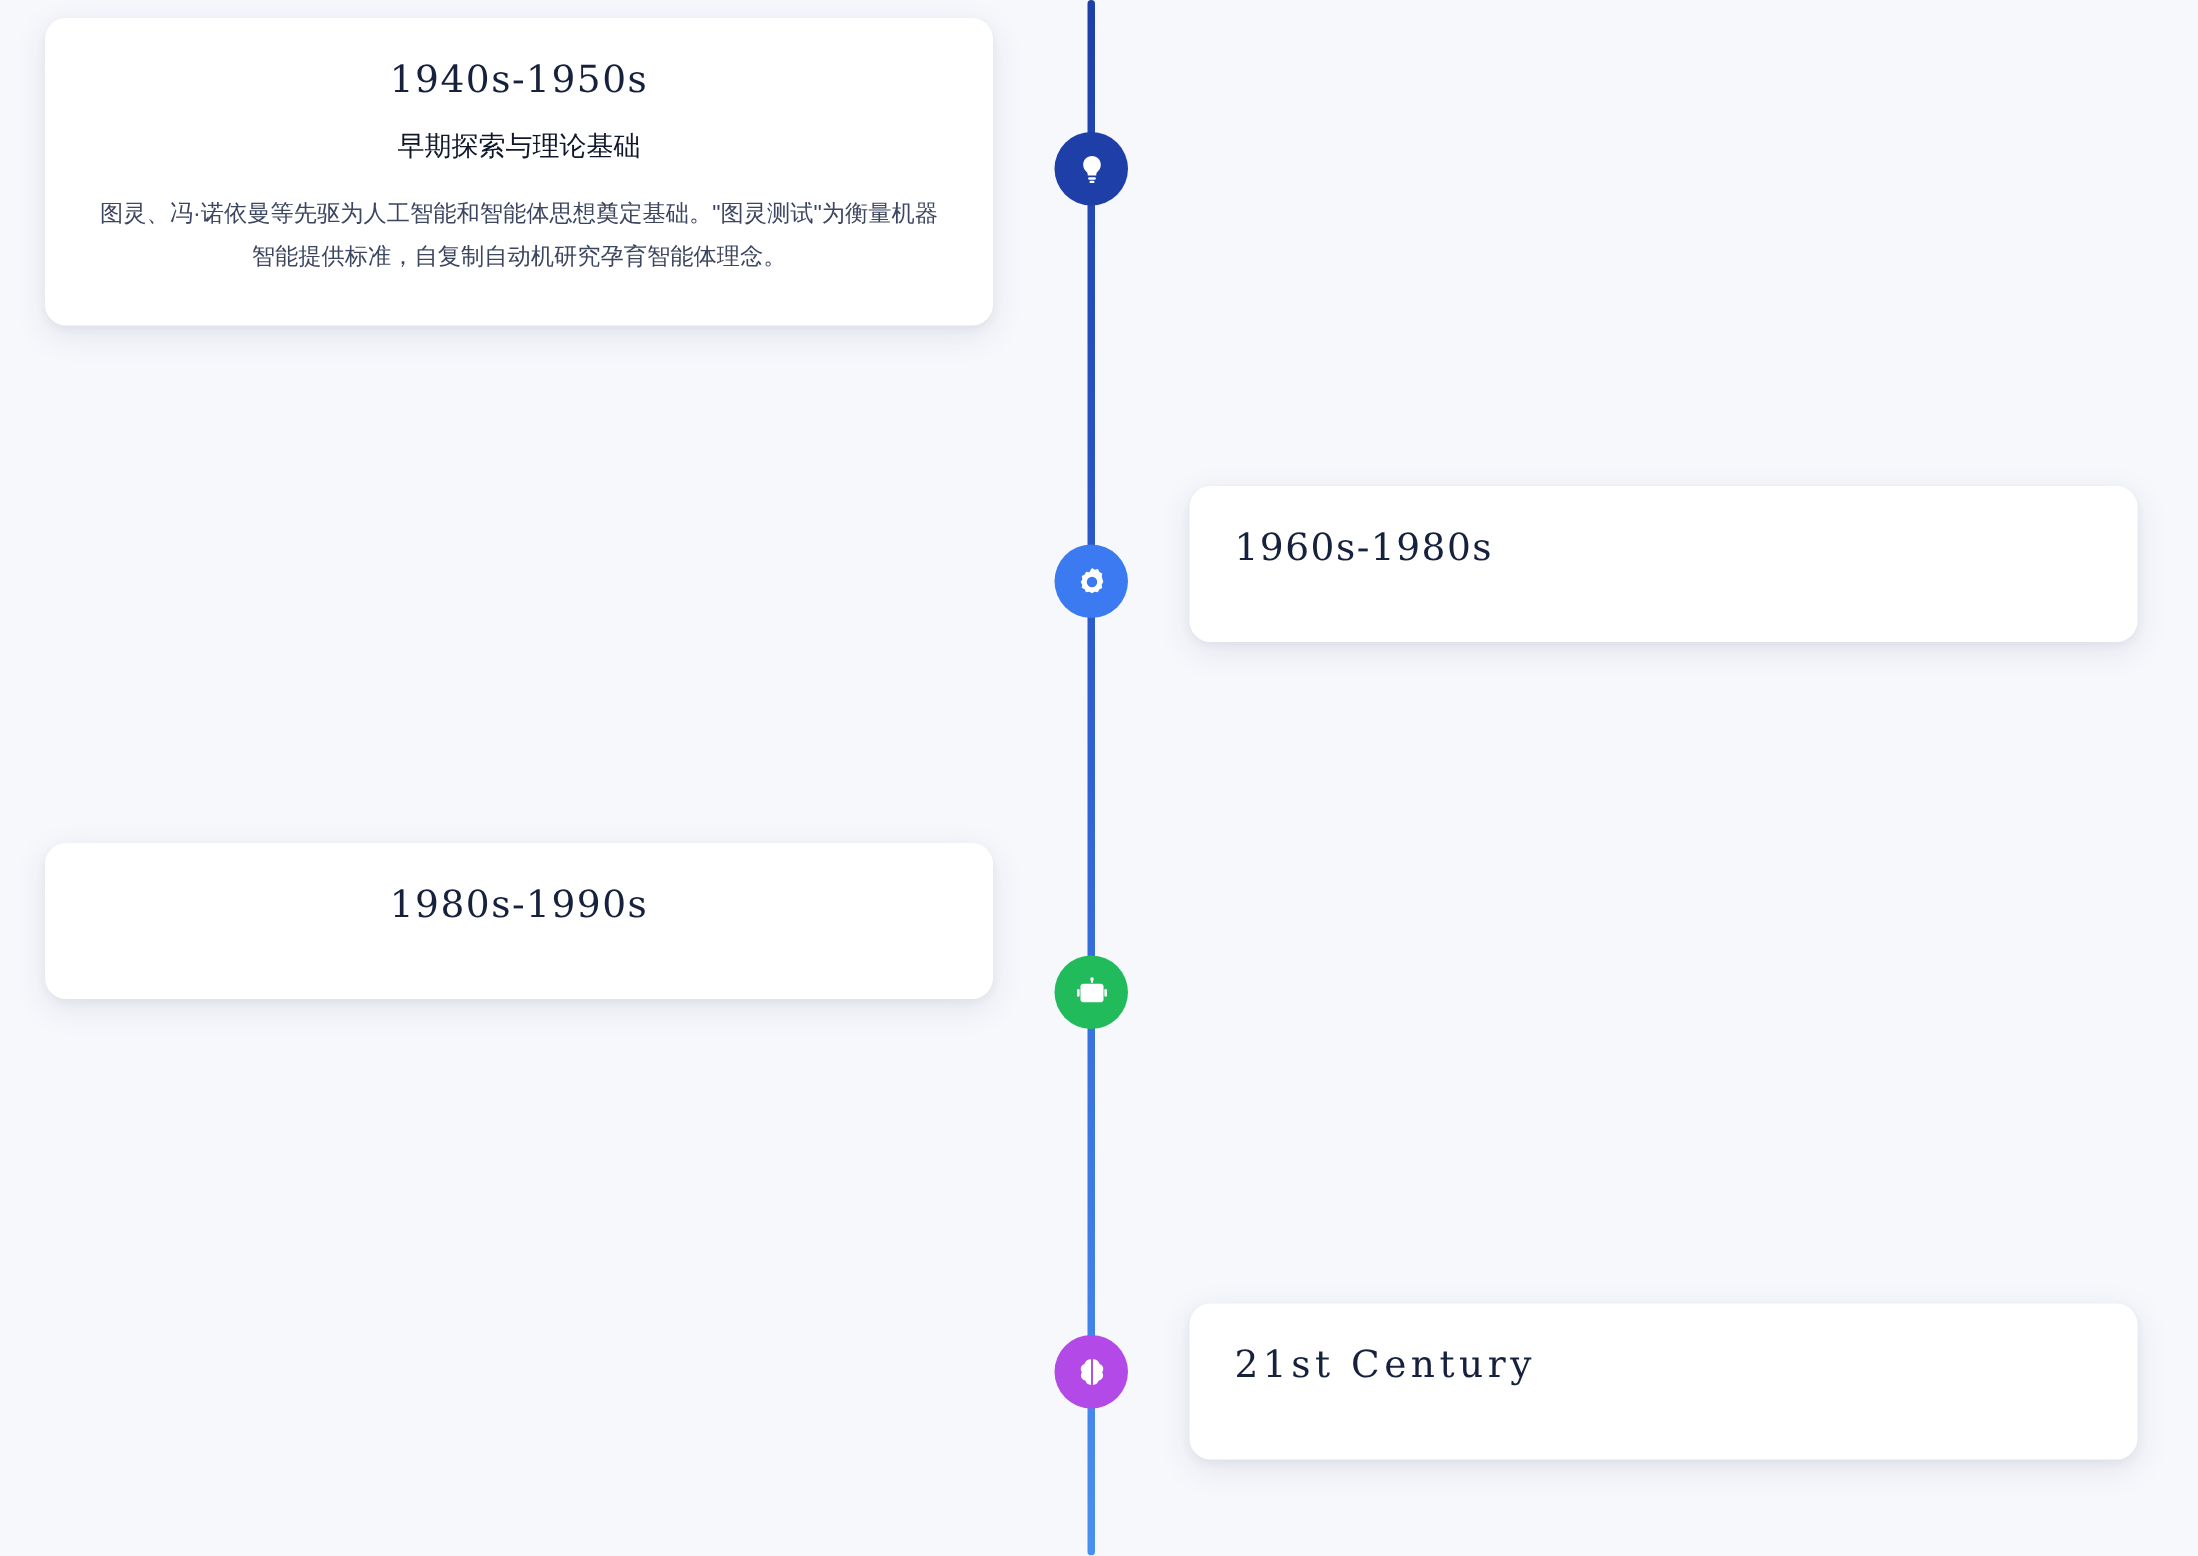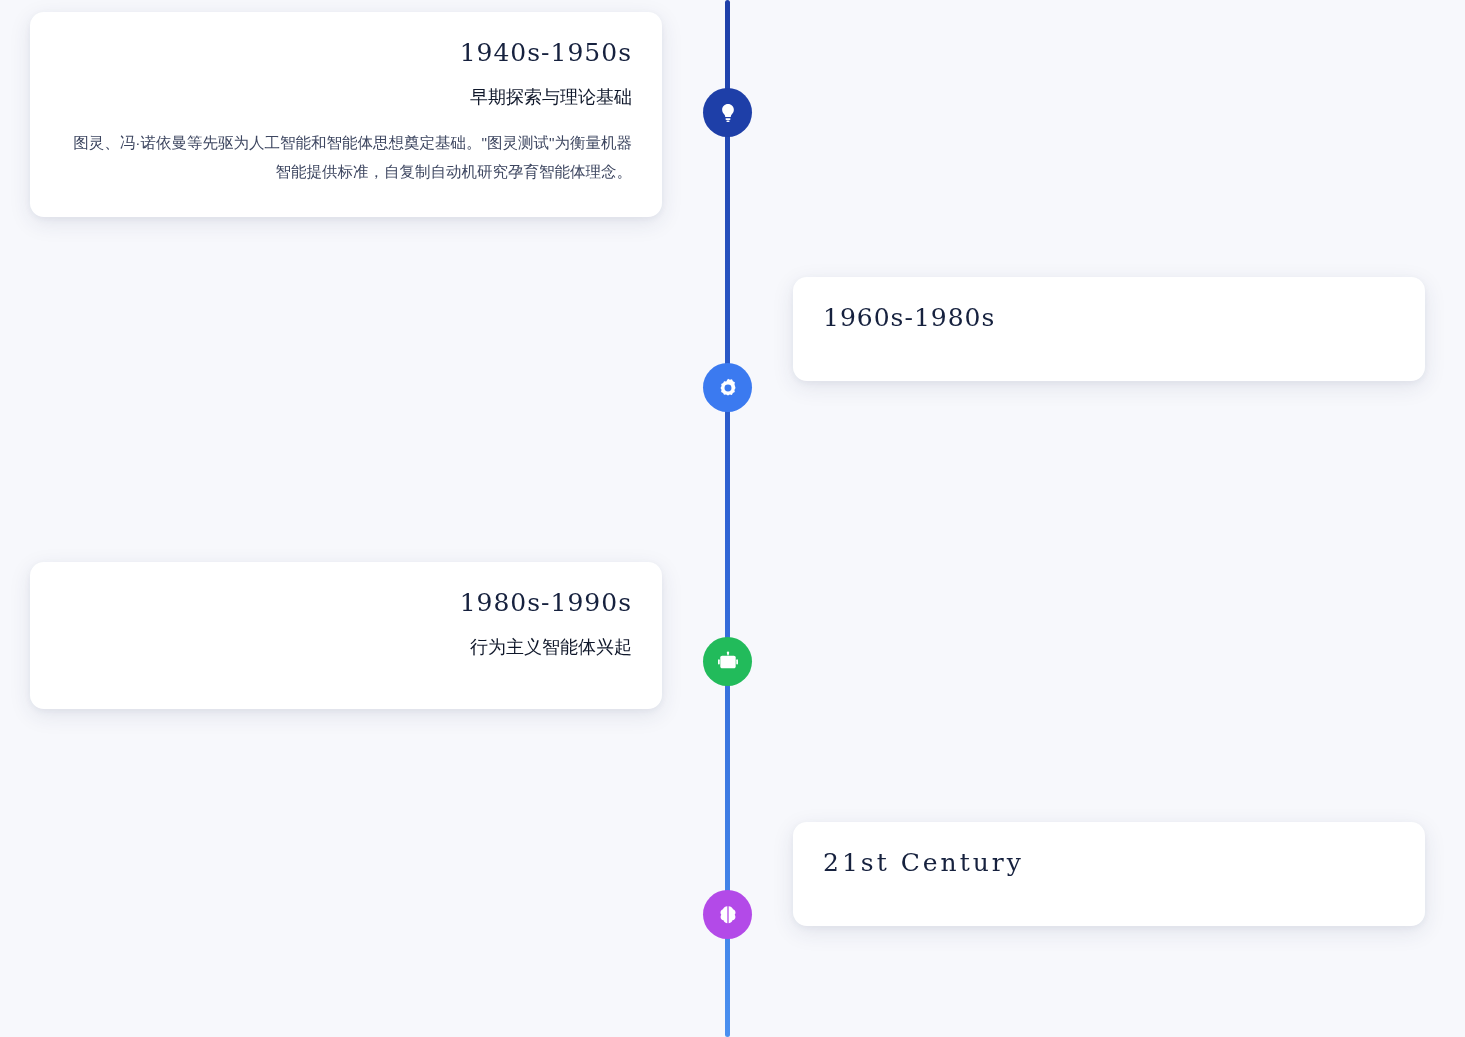--- a/index.html
+++ b/index.html
@@ -56,22 +56,22 @@
   .card {
     position: absolute;
     width: 632px;
     background: #ffffff;
     border-radius: 14px;
     box-shadow: 0 6px 22px rgba(40, 50, 90, 0.10),
                 0 2px 6px rgba(40, 50, 90, 0.05);
     padding: 26px 30px 30px 30px;
   }
 
-  .card-left  { left:  30px; text-align: right; }
-  .card-right { left: 793px; text-align: left;  }
+  .card-left  { left:  30px; text-align: center; }
+  .card-right { left: 793px; text-align: left; margin-top: 47px;  }
 
   .card-0 { top:  12px; }
   .card-1 { top: 277px; }
   .card-2 { top: 562px; }
   .card-3 { top: 822px; }
 
   .era {
     font-family: "DejaVu Serif", "Liberation Serif", serif;
     font-size: 25px;
     font-weight: 400;
@@ -148,20 +148,19 @@
     <div class="card-title">早期探索与理论基础</div>
     <div class="card-desc">图灵、冯·诺依曼等先驱为人工智能和智能体思想奠定基础。"图灵测试"为衡量机器智能提供标准，自复制自动机研究孕育智能体理念。</div>
   </div>
 
   <div class="card card-right card-1">
     <div class="era">1960s-1980s</div>
   </div>
 
   <div class="card card-left card-2">
     <div class="era">1980s-1990s</div>
-    <div class="card-title">行为主义智能体兴起</div>
   </div>
 
   <div class="card card-right card-3">
     <div class="era">21st Century</div>
   </div>
 
 </div>
 
 </body></html>

